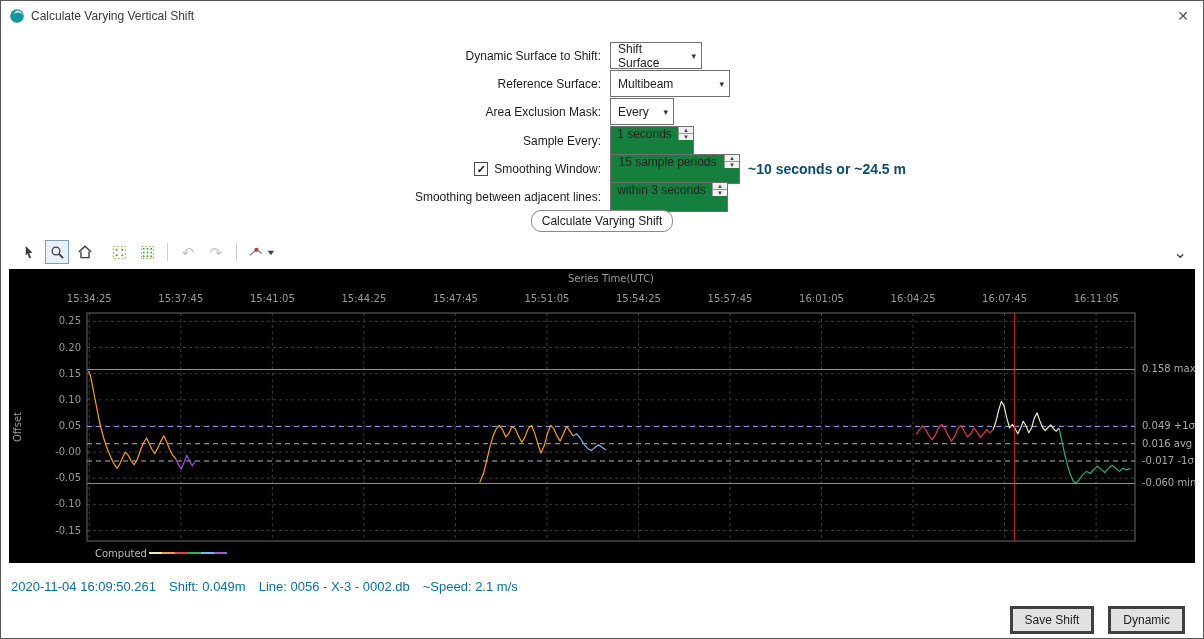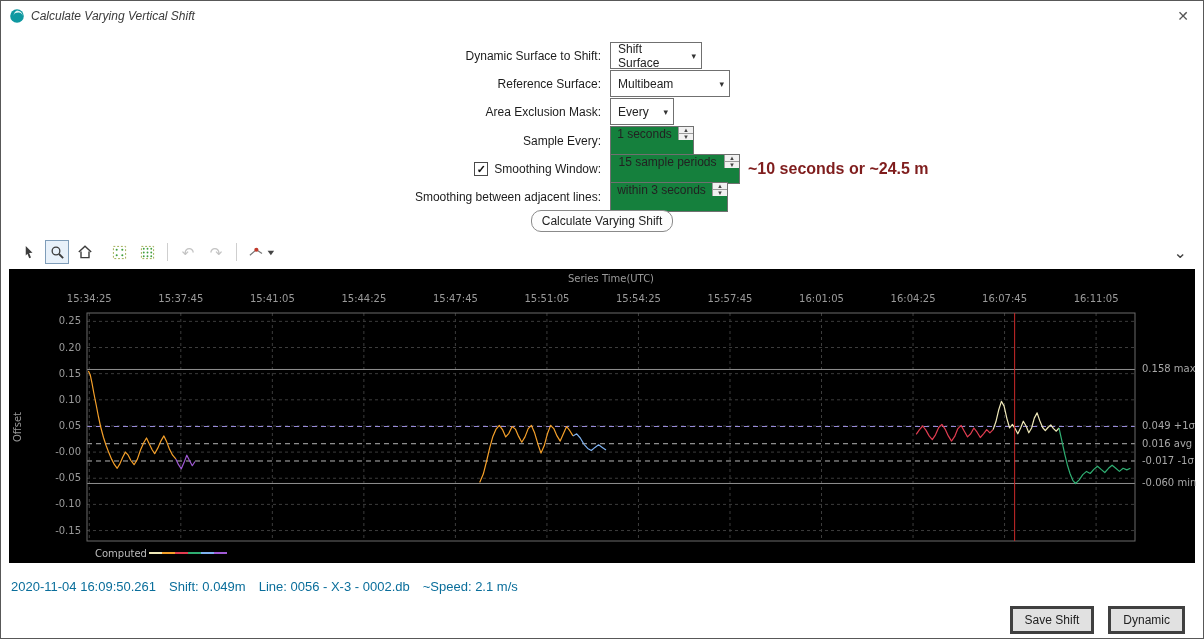--- a/index.html
+++ b/index.html
@@ -2,36 +2,36 @@
 <html><head>
 <meta charset="utf-8">
 <style>
   html,body{margin:0;padding:0;background:#888;}
   *{box-sizing:border-box;}
   .window{position:relative;width:1204px;height:639px;background:#fff;border:1px solid #585858;
           font-family:"Liberation Sans",sans-serif;color:#222;overflow:hidden;}
   
   .titlebar{position:absolute;top:0;left:0;right:0;height:30px;background:#fff;}
   .app-icon{position:absolute;left:8px;top:7px;width:16px;height:16px;}
-  .title{position:absolute;left:30px;top:0;line-height:30px;font-size:12px;color:#3a3a3a;font-style:italic;}
+  .title{position:absolute;left:30px;top:0;line-height:30px;font-size:12px;color:#3a3a3a;}
   .close{position:absolute;right:14px;top:7px;font-size:14px;color:#555;cursor:default;}
   
   .form{position:absolute;top:41px;left:0;right:0;}
   .frow{display:grid;grid-template-columns:600px auto;column-gap:9px;align-items:center;height:22px;margin-bottom:6px;}
   .flabel{justify-self:end;display:flex;align-items:center;gap:6px;font-size:12px;color:#1c1c1c;}
   .fctl{display:flex;align-items:center;gap:8px;}
   .select{display:inline-flex;align-items:center;border:1px solid #707070;height:27px;background:#fff;padding:0 5px 0 7px;font-size:12px;}
   .caret{margin-left:auto;padding-left:8px;font-size:9px;color:#333;}
   .spin{display:inline-flex;border:1px solid #707070;height:30px;background:#15803d;align-items:flex-start;}
   .spin-val{flex:1;display:flex;align-items:center;justify-content:center;font-size:12px;padding:0 5px;white-space:nowrap;}
   .spin-btns{display:flex;flex-direction:column;width:15px;border-left:1px solid #9a9a9a;}
   .sb{flex:1;font-size:6px;line-height:1;display:flex;align-items:center;justify-content:center;color:#444;background:#f1f1f1;}
   .sb + .sb{border-top:1px solid #9a9a9a;}
   .checkbox{width:14px;height:14px;border:1px solid #4a4a4a;background:#fff;display:inline-flex;align-items:center;justify-content:center;font-size:11px;font-weight:bold;color:#111;}
-  .suffix{font-size:16px;font-weight:bold;color:#7f1d1d;white-space:nowrap;}
+  .suffix{font-size:14px;font-weight:bold;color:#0c4a6e;white-space:nowrap;}
   .btn-row{text-align:center;margin-top:2px;}
   .push-btn{display:inline-block;border:1px solid #8a8a8a;background:#fdfdfd;border-radius:10px;font-size:12px;padding:3px 10px;}
   
   .toolbar{position:absolute;top:238px;left:16px;right:16px;height:26px;display:flex;align-items:center;gap:4px;}
   .tb{width:24px;height:24px;display:flex;align-items:center;justify-content:center;border:1px solid transparent;}
   .tb.active{border:1px solid #7f9db9;background:#e8f1fa;}
   .tb.disabled{color:#c3c3c3;}
   .tb-glyph{font-size:15px;line-height:1;color:#3c3c3c;}
   .tb.disabled .tb-glyph{color:#c3c3c3;}
   .tsep{width:1px;height:18px;background:#cfcfcf;margin:0 4px;}

